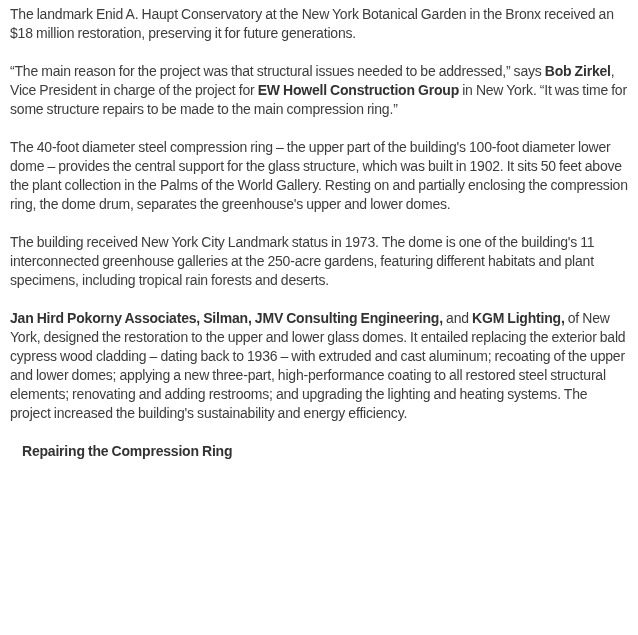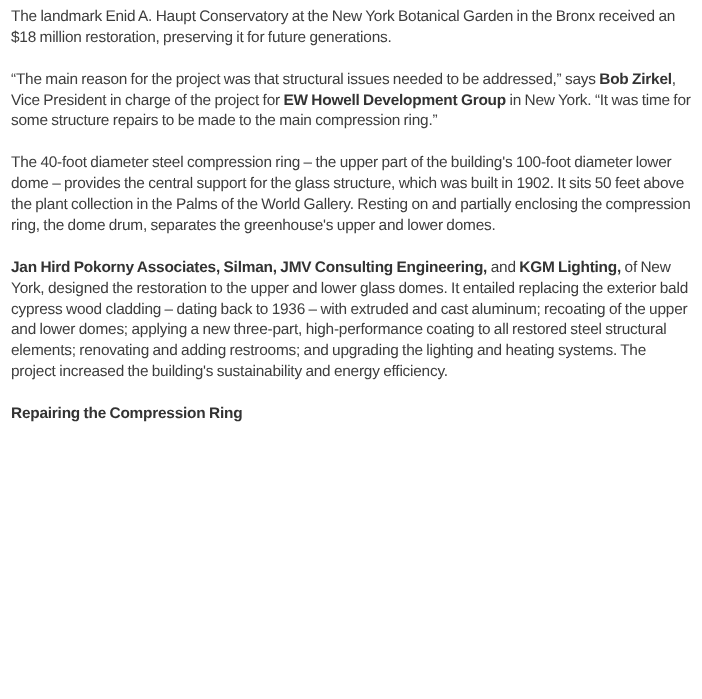--- a/index.html
+++ b/index.html
@@ -22,30 +22,31 @@
     letter-spacing: -0.2px;
     word-spacing: -0.5px;
     color: #3d3d3d;
     text-rendering: optimizeLegibility;
   }
   .article p {
     margin: 0 0 19px 0;
   }
   .article p.heading {
     font-weight: 700;
-    margin: 0;
+    margin: 12px;
     color: #333333;
   }
   .article strong {
     font-weight: 700;
     color: #333333;
   }
 </style>
 </head>
 <body>
 
 <main class="article">
   <p>The landmark Enid A. Haupt Conservatory at the New York Botanical Garden in the Bronx received an $18 million restoration, preserving it for future generations.</p>
-  <p>“The main reason for the project was that structural issues needed to be addressed,” says <strong>Bob Zirkel</strong>, Vice President in charge of the project for <strong>EW Howell Development Group</strong> in New York. “It was time for some structure repairs to be made to the main compression ring.”</p>
+  <p>“The main reason for the project was that structural issues needed to be addressed,” says <strong>Bob Zirkel</strong>, Vice President in charge of the project for <strong>EW Howell Construction Group</strong> in New York. “It was time for some structure repairs to be made to the main compression ring.”</p>
   <p>The 40-foot diameter steel compression ring – the upper part of the building's 100-foot diameter lower dome – provides the central support for the glass structure, which was built in 1902. It sits 50 feet above the plant collection in the Palms of the World Gallery. Resting on and partially enclosing the compression ring, the dome drum, separates the greenhouse's upper and lower domes.</p>
+  <p>The building received New York City Landmark status in 1973. The dome is one of the building's 11 interconnected greenhouse galleries at the 250-acre gardens, featuring different habitats and plant specimens, including tropical rain forests and deserts.</p>
   <p><strong>Jan Hird Pokorny Associates,</strong> <strong>Silman,</strong> <strong>JMV Consulting Engineering,</strong> and <strong>KGM Lighting,</strong> of New York, designed the restoration to the upper and lower glass domes. It entailed replacing the exterior bald cypress wood cladding – dating back to 1936 – with extruded and cast aluminum; recoating of the upper and lower domes; applying a new three-part, high-performance coating to all restored steel structural elements; renovating and adding restrooms; and upgrading the lighting and heating systems. The project increased the building's sustainability and energy efficiency.</p>
   <p class="heading"><strong>Repairing the Compression Ring</strong></p>
 </main>
 
 </body></html>

